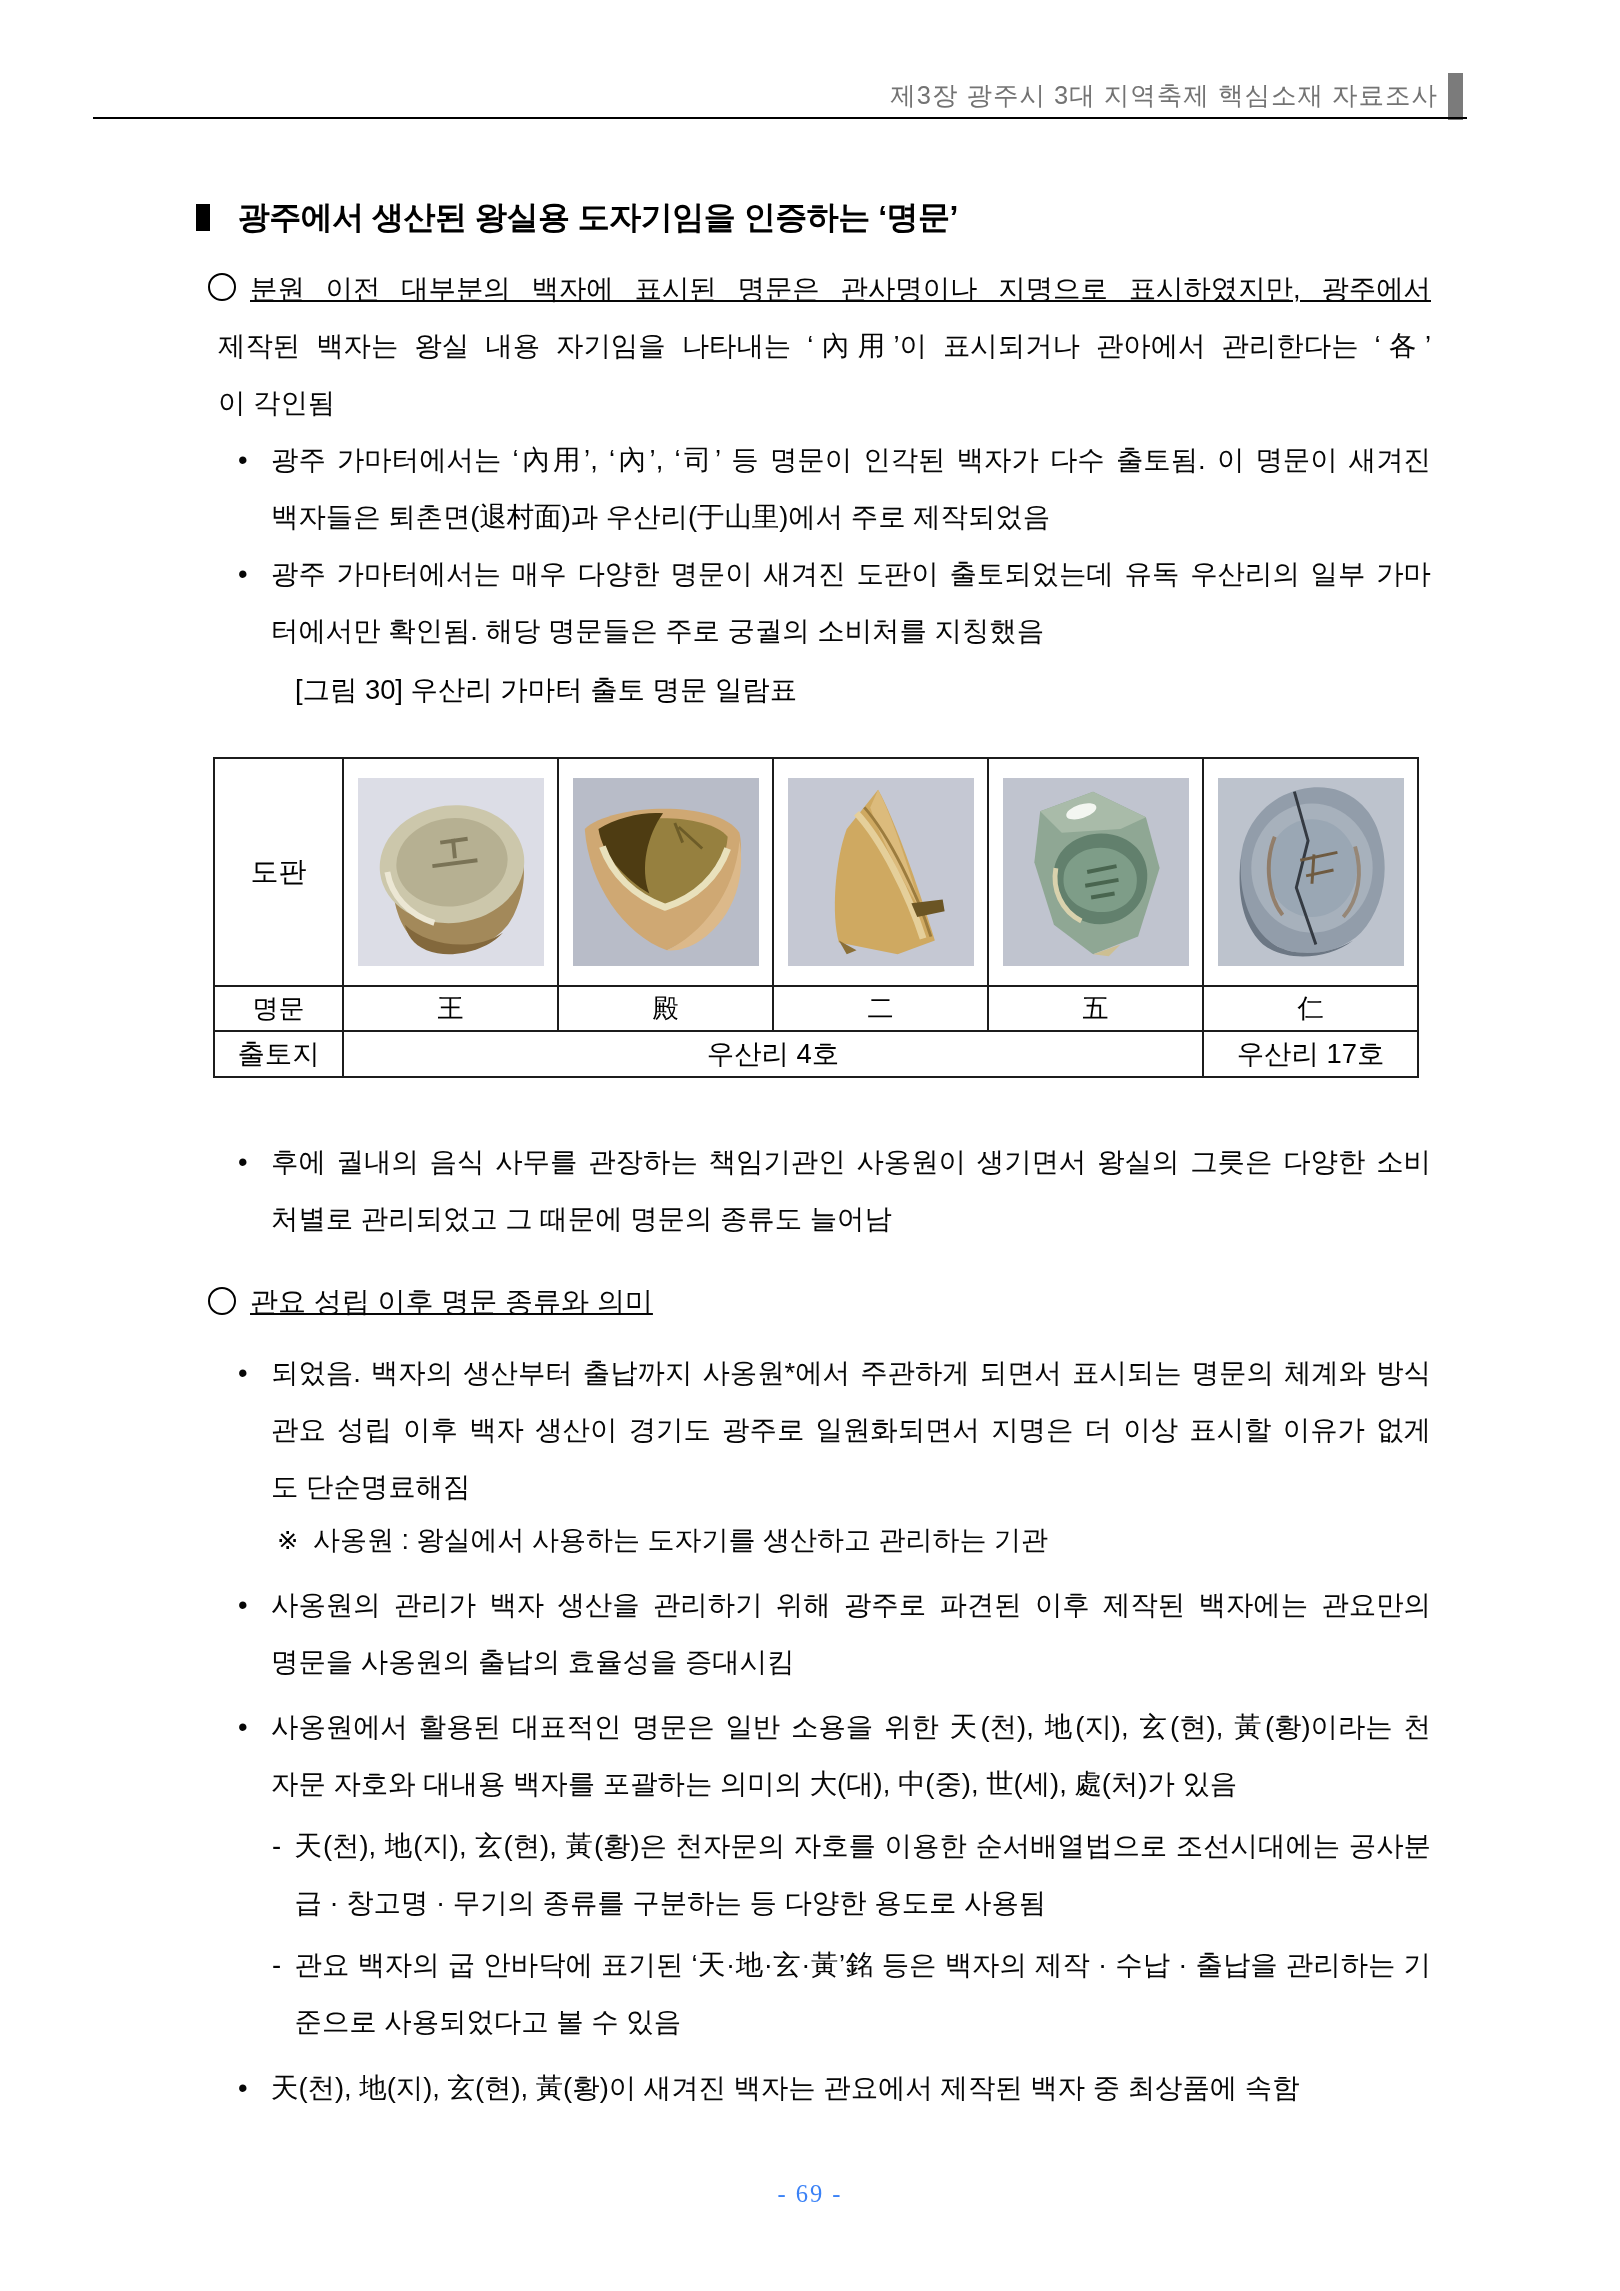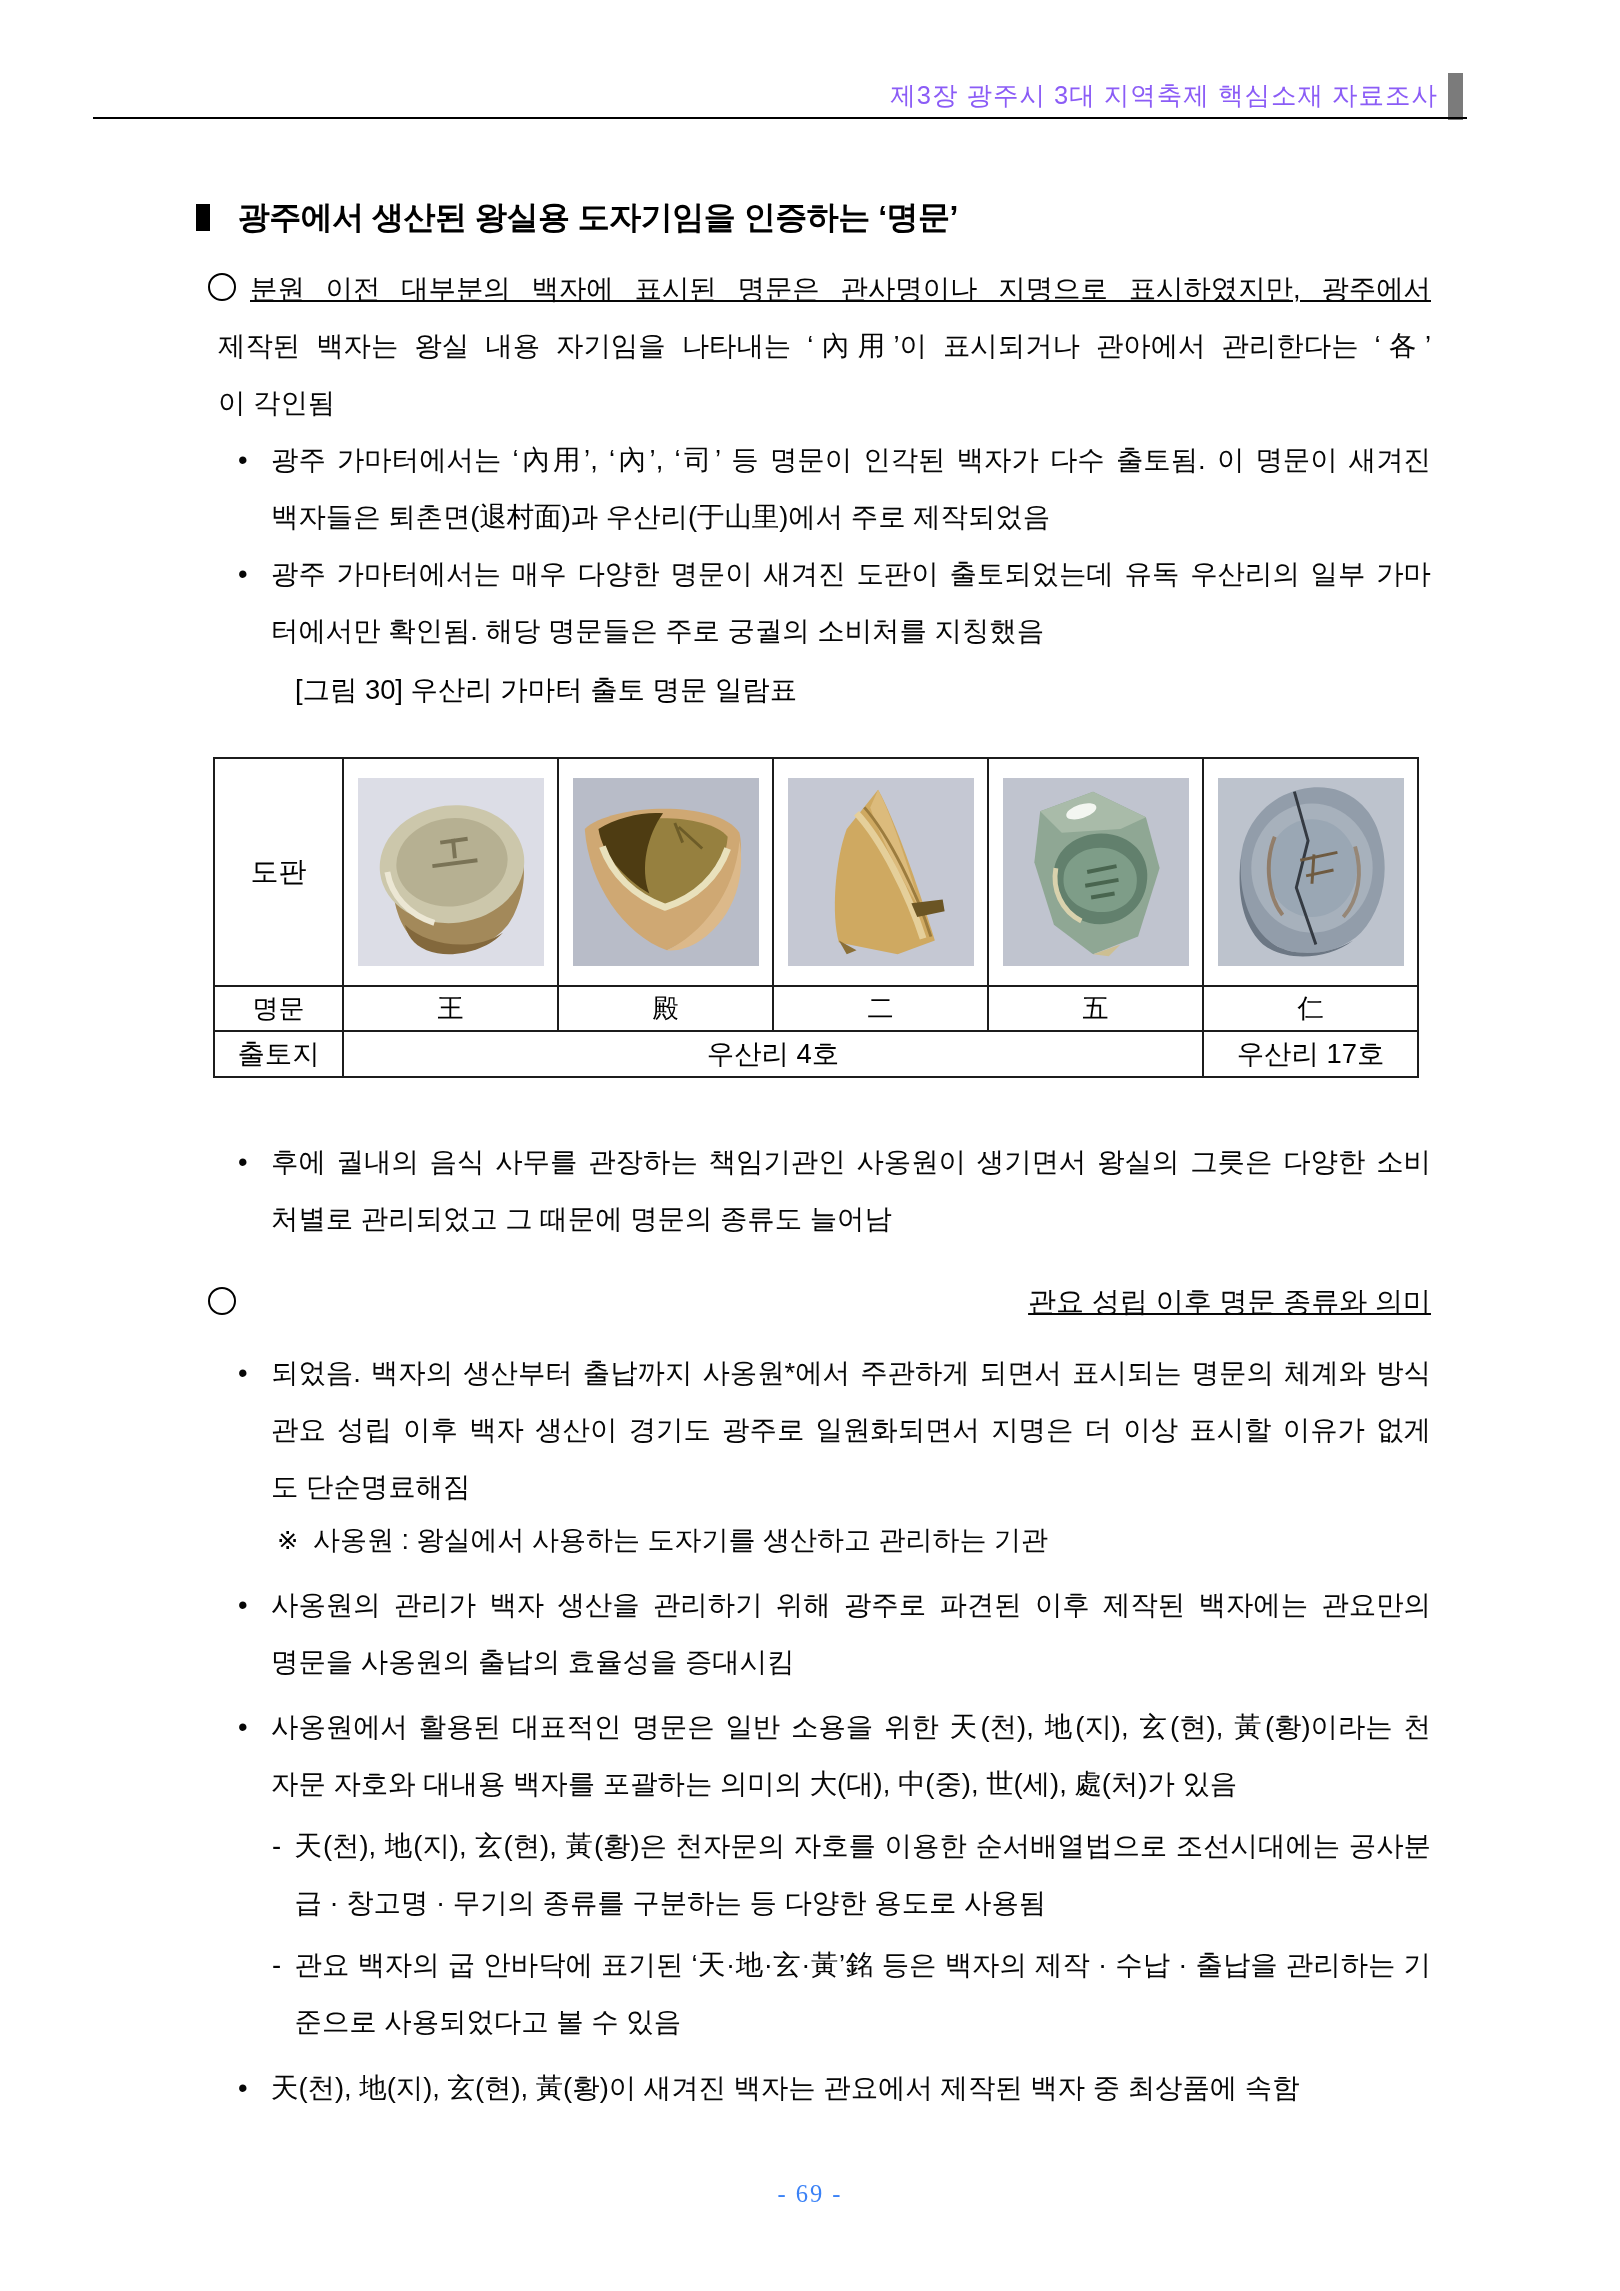--- a/index.html
+++ b/index.html
@@ -7,21 +7,21 @@
     position:relative;
     width:1620px;height:2292px;
     background:#ffffff;
     font-family:"Liberation Sans","DejaVu Sans",sans-serif;
     color:#000;
     overflow:hidden;
   }
   
   .htext{
     position:absolute;top:78px;right:182px;
-    font-size:25.5px;letter-spacing:1px;color:#8b5cf6;
+    font-size:25.5px;letter-spacing:1px;color:#737373;
     white-space:nowrap;
   }
   .hbar{
     position:absolute;top:73px;left:1448px;
     width:14.7px;height:47px;background:#7b7b7b;
   }
   .hrule{
     position:absolute;top:117px;left:93px;
     width:1374px;height:2px;background:#000;
   }
@@ -40,21 +40,21 @@
     line-height:57px;white-space:nowrap;
   }
   
   .opara{position:relative;margin:13.7px 189px 0 218px;}
   .circ{
     position:absolute;left:-9.8px;top:13.7px;width:28px;height:28px;
     border:2.5px solid #000;border-radius:50%;box-sizing:border-box;
   }
   .pad1{padding-left:32px;text-decoration:underline;}
   
-  .oheading{position:relative;margin:26.5px 189px 0 218px;text-align:right;}
+  .oheading{position:relative;margin:26.5px 189px 0 218px;}
   .oheading .ln{font-size:28px;}
   
   .bullet{display:flex;margin:0 189px 0 238px;}
   .bullet .bm{flex:0 0 33px;font-size:27.4px;line-height:57px;color:#060606;}
   .bullet .btxt{flex:1;min-width:0;}
   
   .dash{display:flex;margin:4.9px 189px 0 272px;}
   .dash .dm{flex:0 0 22.5px;font-size:27.4px;line-height:57px;color:#060606;}
   .dash .btxt{flex:1;min-width:0;}
   

